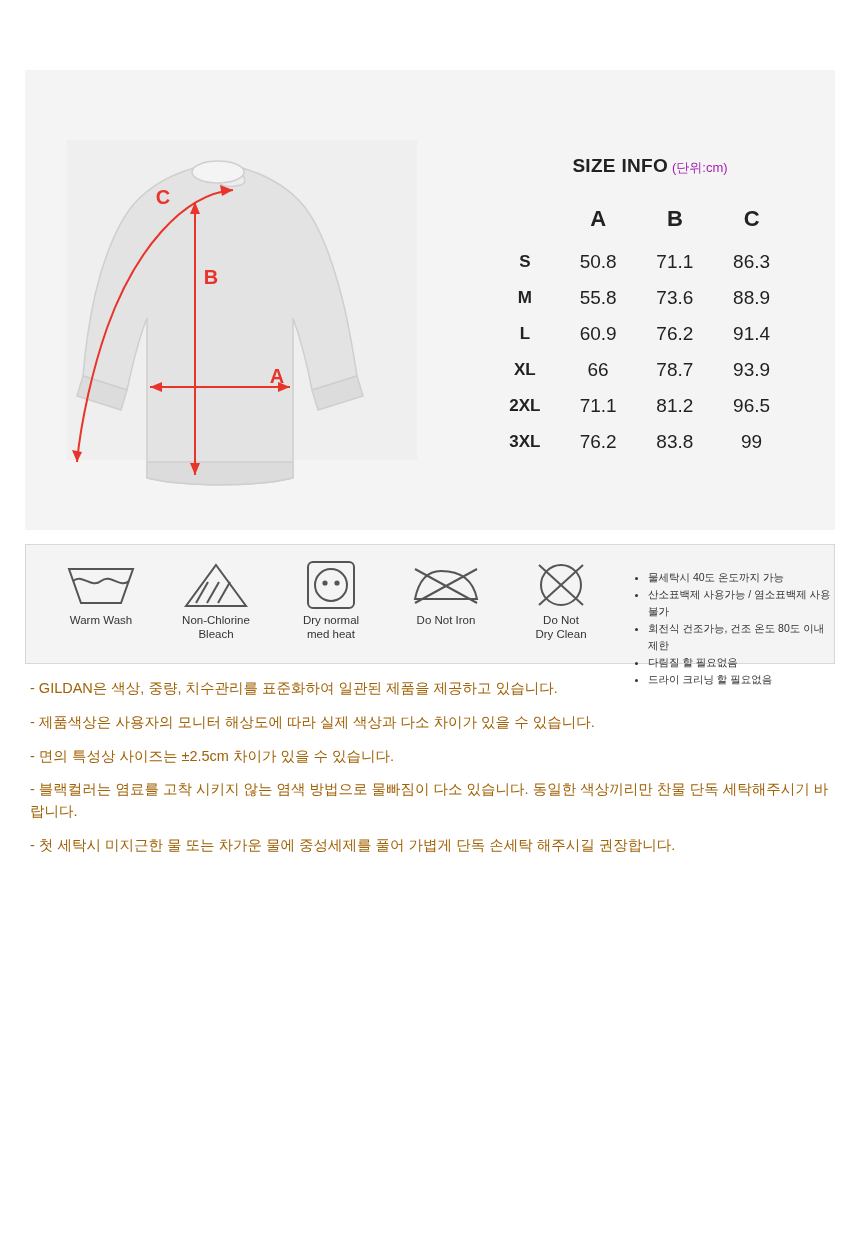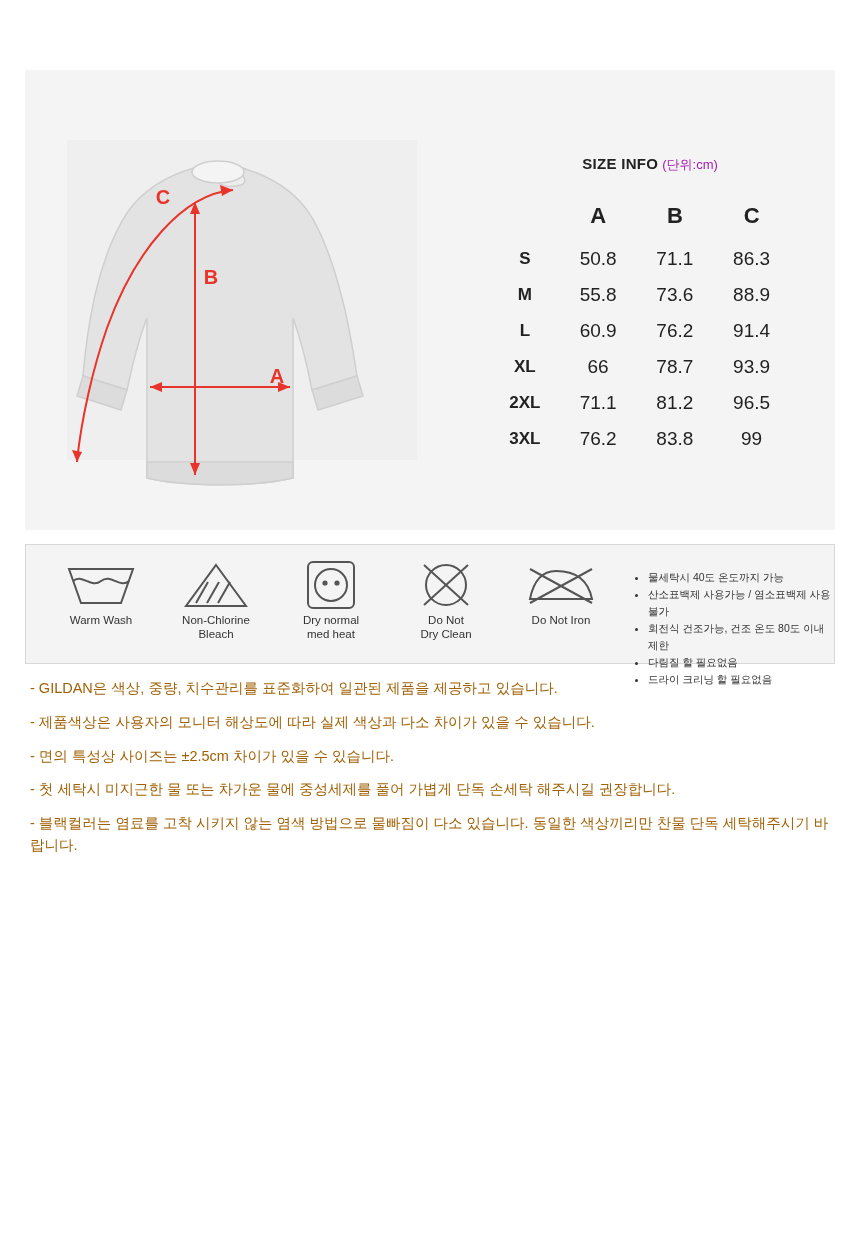--- a/index.html
+++ b/index.html
@@ -44,21 +44,21 @@
     left: 430px;
     top: 85px;
     width: 370px;
   }
   .size-title {
     text-align: center;
     margin-bottom: 22px;
     white-space: nowrap;
   }
   .size-title .main {
-    font-size: 15px;
+    font-size: 19px;
     font-weight: bold;
     color: #222;
     letter-spacing: 0.3px;
     margin-left: 20px;
   }
   .size-title .unit {
     font-size: 13px;
     color: #a21caf;
     margin-left: 4px;
   }
@@ -308,59 +308,59 @@
           </svg>
         </div>
         <div class="caption">
           <span>Dry normal</span><br>
           <span>med heat</span>
         </div>
       </div>
 
       <div class="care-item">
         <div class="glyph">
+          <svg width="74" height="48" viewBox="0 0 74 48" xmlns="http://www.w3.org/2000/svg">
+            <path d="M6 38 L68 38 C 64 18, 50 10, 32 10 C 20 10, 10 18, 6 38 Z" fill="none" stroke="#555" stroke-width="2"></path>
+            <line x1="6" y1="8" x2="68" y2="42" stroke="#555" stroke-width="2"></line>
+            <line x1="68" y1="8" x2="6" y2="42" stroke="#555" stroke-width="2"></line>
+          </svg>
+        </div>
+        <div class="caption">
+          <span>Do Not Iron</span>
+        </div>
+      </div>
+
+      <div class="care-item">
+        <div class="glyph">
           <svg width="56" height="52" viewBox="0 0 56 52" xmlns="http://www.w3.org/2000/svg">
             <circle cx="28" cy="26" r="20" fill="none" stroke="#555" stroke-width="2"></circle>
             <line x1="6" y1="6" x2="50" y2="46" stroke="#555" stroke-width="2"></line>
             <line x1="50" y1="6" x2="6" y2="46" stroke="#555" stroke-width="2"></line>
           </svg>
         </div>
         <div class="caption">
           <span>Do Not</span><br>
           <span>Dry Clean</span>
-        </div>
-      </div>
-
-      <div class="care-item">
-        <div class="glyph">
-          <svg width="74" height="48" viewBox="0 0 74 48" xmlns="http://www.w3.org/2000/svg">
-            <path d="M6 38 L68 38 C 64 18, 50 10, 32 10 C 20 10, 10 18, 6 38 Z" fill="none" stroke="#555" stroke-width="2"></path>
-            <line x1="6" y1="8" x2="68" y2="42" stroke="#555" stroke-width="2"></line>
-            <line x1="68" y1="8" x2="6" y2="42" stroke="#555" stroke-width="2"></line>
-          </svg>
-        </div>
-        <div class="caption">
-          <span>Do Not Iron</span>
         </div>
       </div>
 
     </div>
 
     <div class="care-notes">
       <ul>
         <li>물세탁시 40도 온도까지 가능</li>
         <li>산소표백제 사용가능 / 염소표백제 사용불가</li>
         <li>회전식 건조가능, 건조 온도 80도 이내 제한</li>
         <li>다림질 할 필요없음</li>
         <li>드라이 크리닝 할 필요없음</li>
       </ul>
     </div>
   </div>
 
   <div class="bottom-notes">
     <p>- GILDAN은 색상, 중량, 치수관리를 표준화하여 일관된 제품을 제공하고 있습니다.</p>
     <p>- 제품색상은 사용자의 모니터 해상도에 따라 실제 색상과 다소 차이가 있을 수 있습니다.</p>
     <p>- 면의 특성상 사이즈는 ±2.5cm 차이가 있을 수 있습니다.</p>
+    <p>- 블랙컬러는 염료를 고착 시키지 않는 염색 방법으로 물빠짐이 다소 있습니다. 동일한 색상끼리만 찬물 단독 세탁해주시기 바랍니다.</p>
     <p>- 첫 세탁시 미지근한 물 또는 차가운 물에 중성세제를 풀어 가볍게 단독 손세탁 해주시길 권장합니다.</p>
-    <p>- 블랙컬러는 염료를 고착 시키지 않는 염색 방법으로 물빠짐이 다소 있습니다. 동일한 색상끼리만 찬물 단독 세탁해주시기 바랍니다.</p>
   </div>
 
 </div>
 
 </body></html>

